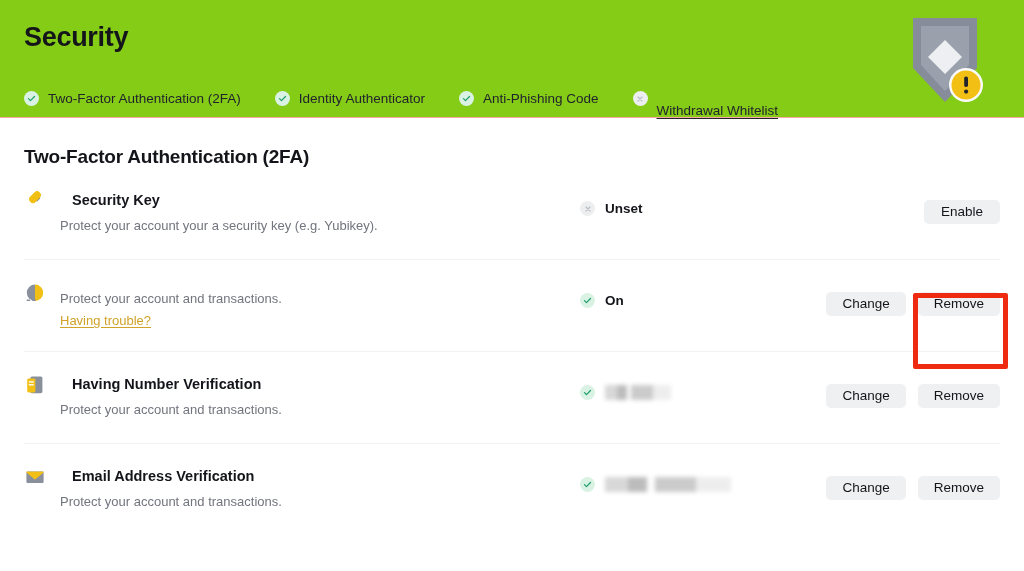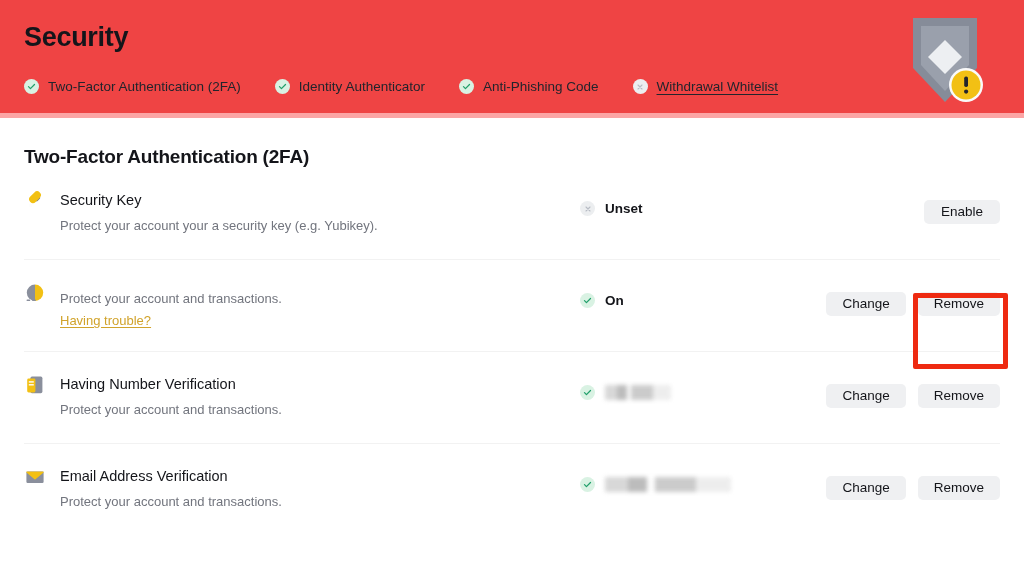--- a/index.html
+++ b/index.html
@@ -11,22 +11,22 @@
     font-family: "Liberation Sans", sans-serif;
     -webkit-font-smoothing: antialiased;
   }
 
   .page { position: relative; width: 1024px; height: 571px; background:#ffffff; }
 
   
   .header {
     position: relative;
     height: 118px;
-    background: #ef4444;
-    border-bottom: 5px solid #fca5a5;
+    background: #84cc16;
+    border-bottom: 1px solid #fca5a5;
   }
   .header-title {
     position: absolute;
     left: 24px;
     top: 22px;
     font-size: 27px;
     font-weight: 700;
     color: #14151a;
     letter-spacing: -0.3px;
   }
@@ -46,20 +46,21 @@
   .tab-label {
     font-size: 13.5px;
     color: #22242c;
     margin-left: 9px;
     white-space: nowrap;
   }
   .tab.inactive .tab-label {
     text-decoration: underline;
     text-underline-offset: 2.5px;
     color: #22242c;
+    margin-top: 24px;
   }
 
   
   .ck {
     width: 15px; height: 15px;
     border-radius: 50%;
     background: #d9f2e3;
     display: inline-flex;
     align-items: center;
     justify-content: center;
@@ -111,24 +112,25 @@
     width: 22px;
     flex: 0 0 22px;
     margin-top: 0px;
     margin-right: 14px;
   }
   .row-icon svg { display: block; width: 22px; height: 22px; }
 
   .row-text { flex: 0 0 520px; }
   .row-name {
     font-size: 14.5px;
-    font-weight: 400;
+    font-weight: 700;
     color: #14151a;
     line-height: 18px;
     margin-top: 1px;
+    margin-left: 12px;
   }
   .row-desc {
     font-size: 13px;
     color: #72757e;
     line-height: 18px;
     margin-top: 8px;
   }
   .row-link {
     display: inline-block;
     font-size: 13px;

